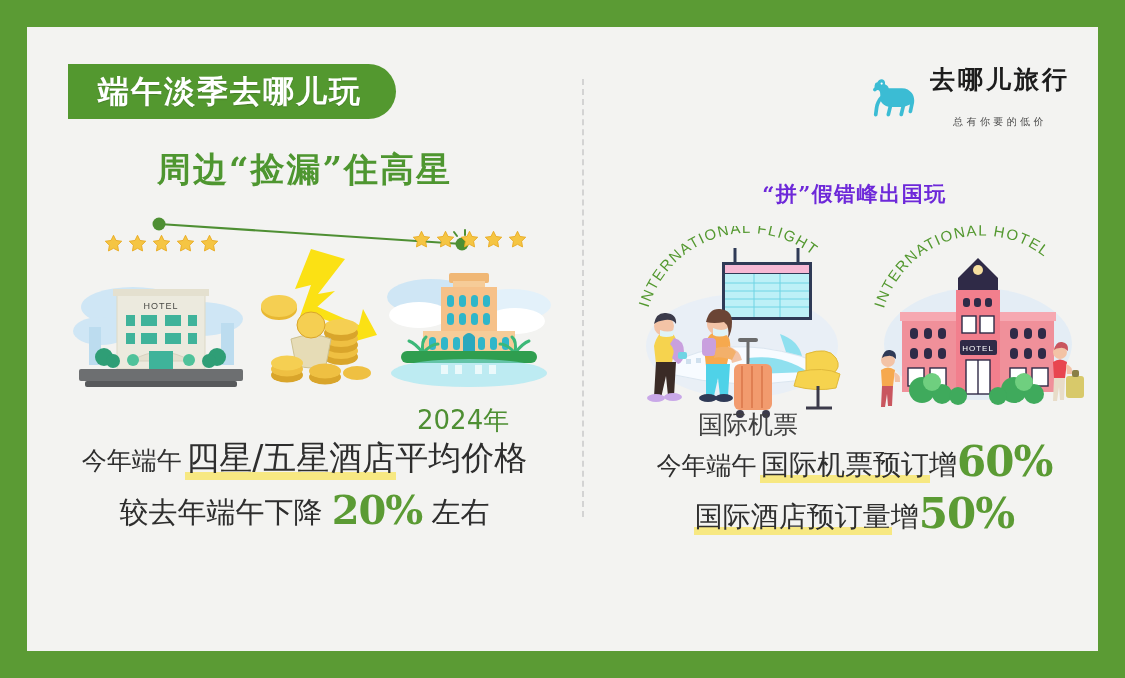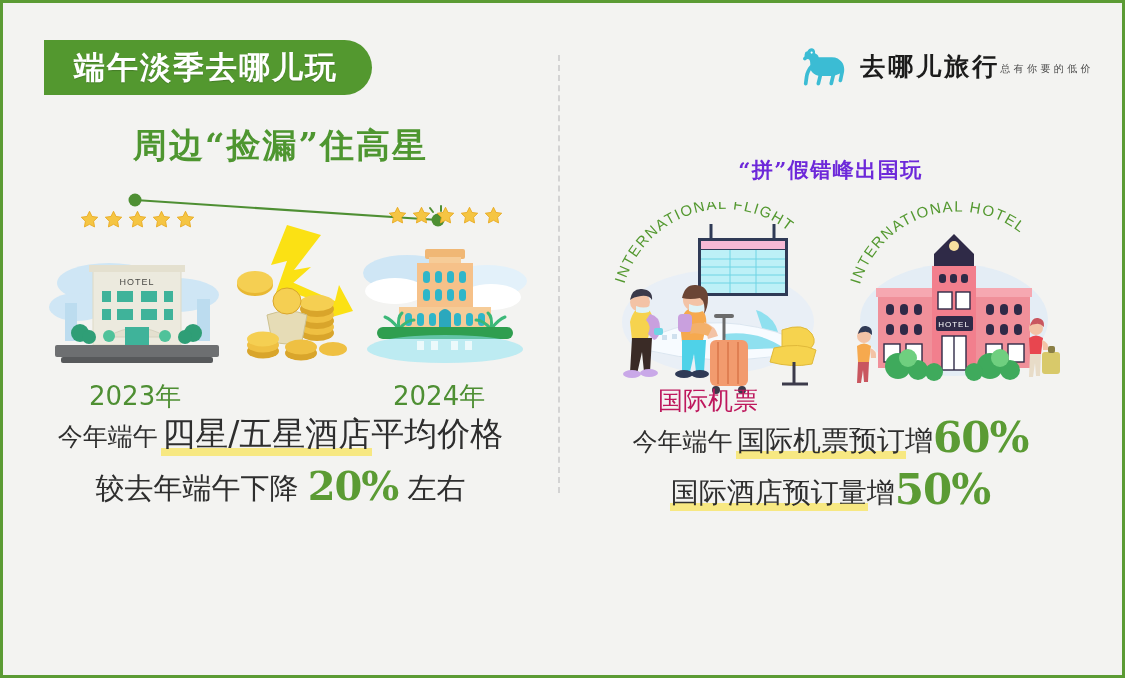--- a/index.html
+++ b/index.html
@@ -7,21 +7,21 @@
     width: 1125px; height: 678px;
     background: #5b9b34;
     font-family: "Liberation Sans", "DejaVu Sans", sans-serif;
     overflow: hidden;
   }
   #poster {
     position: relative;
     width: 1125px; height: 678px;
     background: #5b9b34;
     box-sizing: border-box;
-    padding: 3px;
+    padding: 27px;
   }
   #canvas {
     position: relative;
     width: 100%; height: 100%;
     background: #f3f3f1;
     box-sizing: border-box;
     overflow: hidden;
   }
 
   
@@ -43,21 +43,21 @@
     text-shadow: 0 1px 1px rgba(0,0,0,.18);
     white-space: nowrap;
   }
 
   .logo {
     position: absolute;
     right: 28px; top: 40px;
     display: flex; align-items: center; gap: 8px;
   }
   .logo .camel { width: 56px; height: 48px; display:block; }
-  .logo .words { display: flex; align-items: center; }
+  .logo .words { display: flex; flex-direction: column; align-items: center; gap: 19px; }
   .logo .brand {
     font-size: 25px; font-weight: bold; color: #1c1c1c;
     letter-spacing: 3px; line-height: 1.05;
     font-family: "DejaVu Sans", sans-serif;
   }
   .logo .slogan {
     font-size: 10px; color: #4a4a4a; letter-spacing: 3.4px;
     margin-top: 3px;
     font-family: "DejaVu Sans", sans-serif;
   }
@@ -111,22 +111,23 @@
   }
   .yearlabel.a { left: 86px; }
   .yearlabel.b { left: 390px; }
 
   
   .art-row-right { position: relative; height: 215px; margin-top: 8px; }
   .scene-flight { position: absolute; left: 48px;  top: 10px; width: 225px; }
   .scene-hotel  { position: absolute; left: 288px; top: 8px;  width: 215px; }
   .sublabel {
     position: absolute; top: 192px;
-    font-size: 25px; color: #be185d; font-weight: 500;
+    font-size: 25px; color: #404040; font-weight: 500;
     font-family: "DejaVu Sans", sans-serif;
+    margin-left: 16px;
   }
   .sublabel.a { left: 100px; }
   .sublabel.b { left: 340px; }
 
   
   .stats { text-align: center; margin-top: 10px; }
   .stats .line {
     position: relative;
     display: inline-block;
     color: #2e2e2e;
@@ -342,21 +343,20 @@
             <ellipse cx="90" cy="120" rx="78" ry="14" fill="#8fe4f2" opacity=".55"></ellipse>
             <g fill="#ffffff" opacity=".7">
               <rect x="62" y="112" width="7" height="9"></rect>
                 <rect x="76" y="112" width="7" height="9"></rect>
               <rect x="96" y="112" width="7" height="9"></rect>
                 <rect x="110" y="112" width="7" height="9"></rect>
             </g>
           </svg>
         </div>
 
-        <div class="yearlabel a">2023年</div>
         <div class="yearlabel b">2024年</div>
       </div>
 
       <div class="stats stats-left">
         <div class="line l1">今年端午</div>
         <div class="line l2">
           <span class="hl">四星/五星酒店</span><span>平均价格</span>
         </div>
         <div class="line l3">
           <span>较去年端午下降</span>

